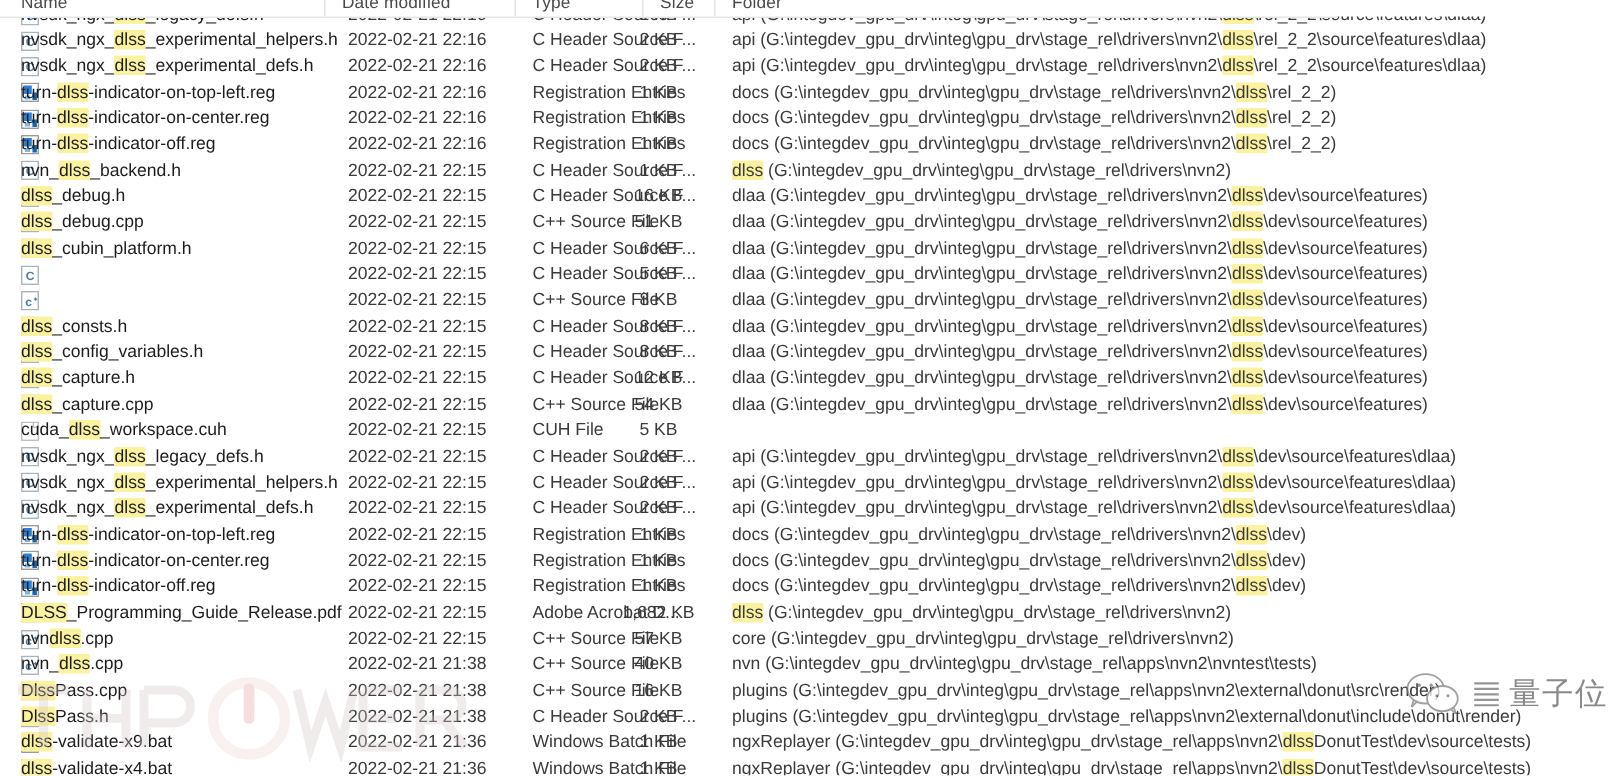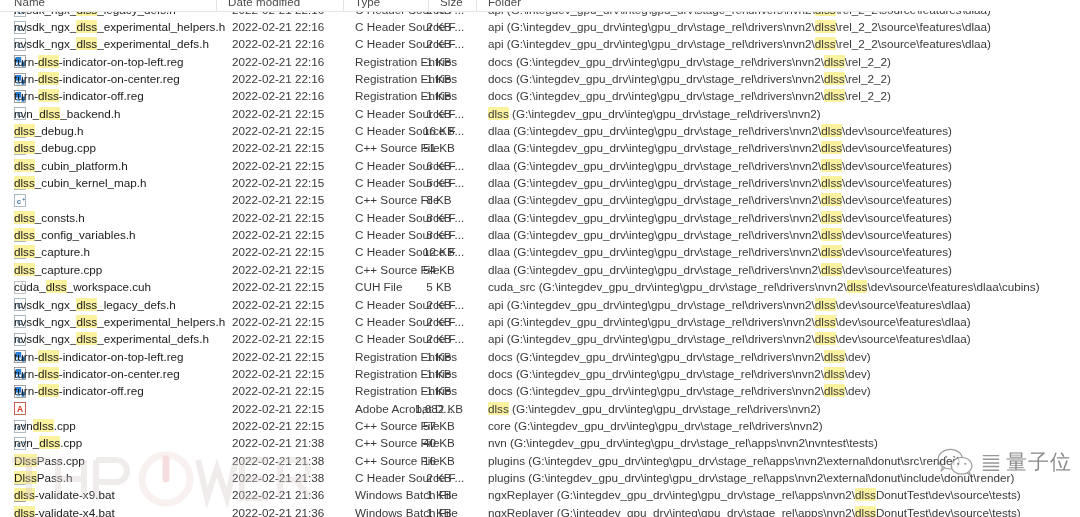--- a/index.html
+++ b/index.html
@@ -287,21 +287,20 @@
         <span class="cell c-size">6 KB</span>
         <span class="cell c-folder">dlaa (G:\integdev_gpu_drv\integ\gpu_drv\stage_rel\drivers\nvn2\<mark>dlss</mark>\dev\source\features)</span>
       </div>
       <div class="row">
         <span class="ficon">
           <svg viewBox="0 0 12 13" width="12" height="13">
             <rect x="0.5" y="0.5" width="11" height="12" fill="#ffffff" stroke="#9aa7b0" stroke-width=".8"></rect>
             <text x="6" y="9.5" fill="#4a7ea8" font-size="8" font-family="Liberation Sans, sans-serif" font-weight="bold" text-anchor="middle">C</text>
           </svg>
         </span>
-        <span class="cell c-name"><mark>dlss</mark>_cubin_kernel_map.h</span>
         <span class="cell c-date">2022-02-21 22:15</span>
         <span class="cell c-type">C Header Source F...</span>
         <span class="cell c-size">5 KB</span>
         <span class="cell c-folder">dlaa (G:\integdev_gpu_drv\integ\gpu_drv\stage_rel\drivers\nvn2\<mark>dlss</mark>\dev\source\features)</span>
       </div>
       <div class="row">
         <span class="ficon">
           <svg viewBox="0 0 12 13" width="12" height="13">
             <rect x="0.5" y="0.5" width="11" height="12" fill="#ffffff" stroke="#9aa7b0" stroke-width=".8"></rect>
             <text x="5" y="9.8" fill="#4a7ea8" font-size="8" font-family="Liberation Sans, sans-serif" font-weight="bold" text-anchor="middle">c</text>
@@ -370,21 +369,20 @@
         <span class="ficon">
           <svg viewBox="0 0 12 13" width="12" height="13">
             <rect x="0.5" y="0.5" width="11" height="12" fill="#ffffff" stroke="#b4b4b4" stroke-width=".8"></rect>
             <path d="M8.2 0.5 v3.2 h3.3" fill="none" stroke="#b4b4b4" stroke-width=".8"></path>
           </svg>
         </span>
         <span class="cell c-name">cuda_<mark>dlss</mark>_workspace.cuh</span>
         <span class="cell c-date">2022-02-21 22:15</span>
         <span class="cell c-type">CUH File</span>
         <span class="cell c-size">5 KB</span>
-        <span class="cell c-folder">cuda_src (G:\integdev_gpu_drv\integ\gpu_drv\stage_rel\drivers\nvn2\<mark>dlss</mark>\dev\source\features\dlaa\cubins)</span>
       </div>
       <div class="row">
         <span class="ficon">
           <svg viewBox="0 0 12 13" width="12" height="13">
             <rect x="0.5" y="0.5" width="11" height="12" fill="#ffffff" stroke="#9aa7b0" stroke-width=".8"></rect>
             <text x="6" y="9.5" fill="#4a7ea8" font-size="8" font-family="Liberation Sans, sans-serif" font-weight="bold" text-anchor="middle">C</text>
           </svg>
         </span>
         <span class="cell c-name">nvsdk_ngx_<mark>dlss</mark>_legacy_defs.h</span>
         <span class="cell c-date">2022-02-21 22:15</span>
@@ -463,20 +461,21 @@
         <span class="cell c-size">1 KB</span>
         <span class="cell c-folder">docs (G:\integdev_gpu_drv\integ\gpu_drv\stage_rel\drivers\nvn2\<mark>dlss</mark>\dev)</span>
       </div>
       <div class="row">
         <span class="ficon">
           <svg viewBox="0 0 12 13" width="12" height="13">
             <rect x="0.5" y="0.5" width="11" height="12" fill="#ffffff" stroke="#c0392b" stroke-width=".8"></rect>
             <text x="6" y="9.6" fill="#d13a2a" font-size="8.5" font-family="Liberation Sans, sans-serif" font-weight="bold" text-anchor="middle">A</text>
           </svg>
         </span>
+        <span class="cell c-name"><mark>DLSS</mark>_Programming_Guide_Release.pdf</span>
         <span class="cell c-date">2022-02-21 22:15</span>
         <span class="cell c-type">Adobe Acrobat D...</span>
         <span class="cell c-size">1,682 KB</span>
         <span class="cell c-folder"><mark>dlss</mark> (G:\integdev_gpu_drv\integ\gpu_drv\stage_rel\drivers\nvn2)</span>
       </div>
       <div class="row">
         <span class="ficon">
           <svg viewBox="0 0 12 13" width="12" height="13">
             <rect x="0.5" y="0.5" width="11" height="12" fill="#ffffff" stroke="#9aa7b0" stroke-width=".8"></rect>
             <text x="5" y="9.8" fill="#4a7ea8" font-size="8" font-family="Liberation Sans, sans-serif" font-weight="bold" text-anchor="middle">c</text>

